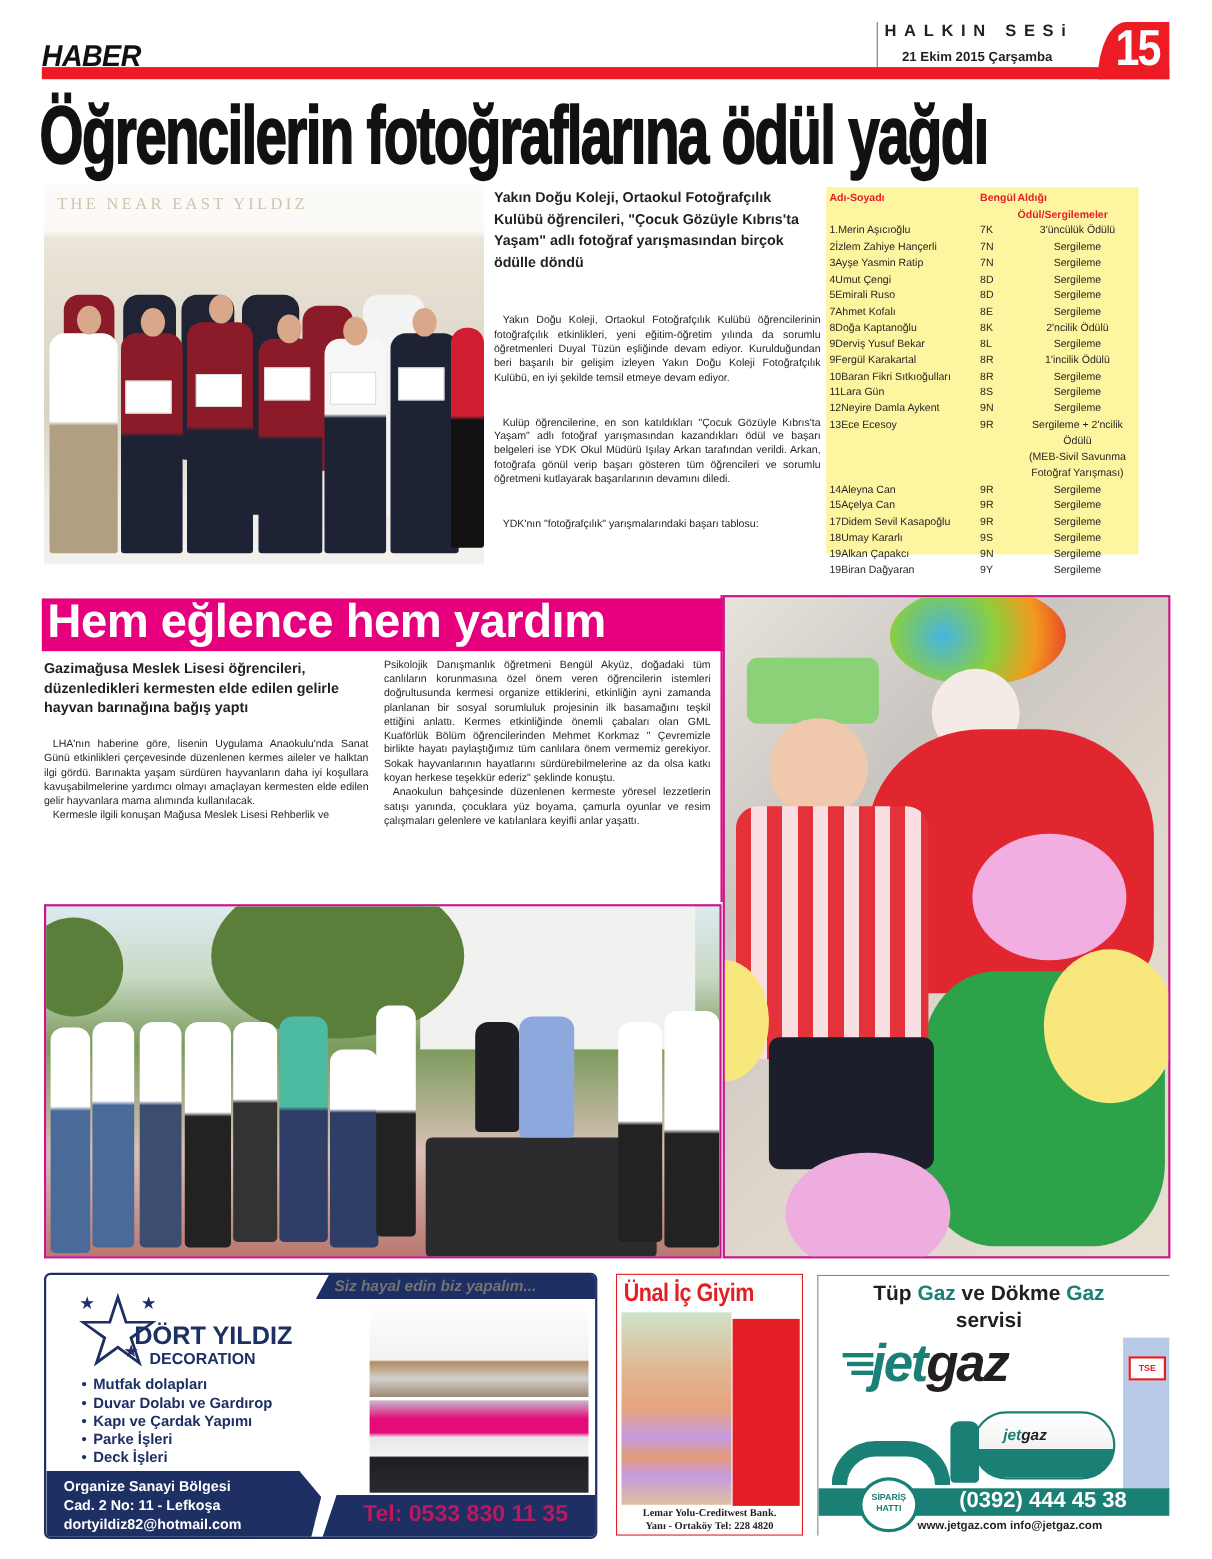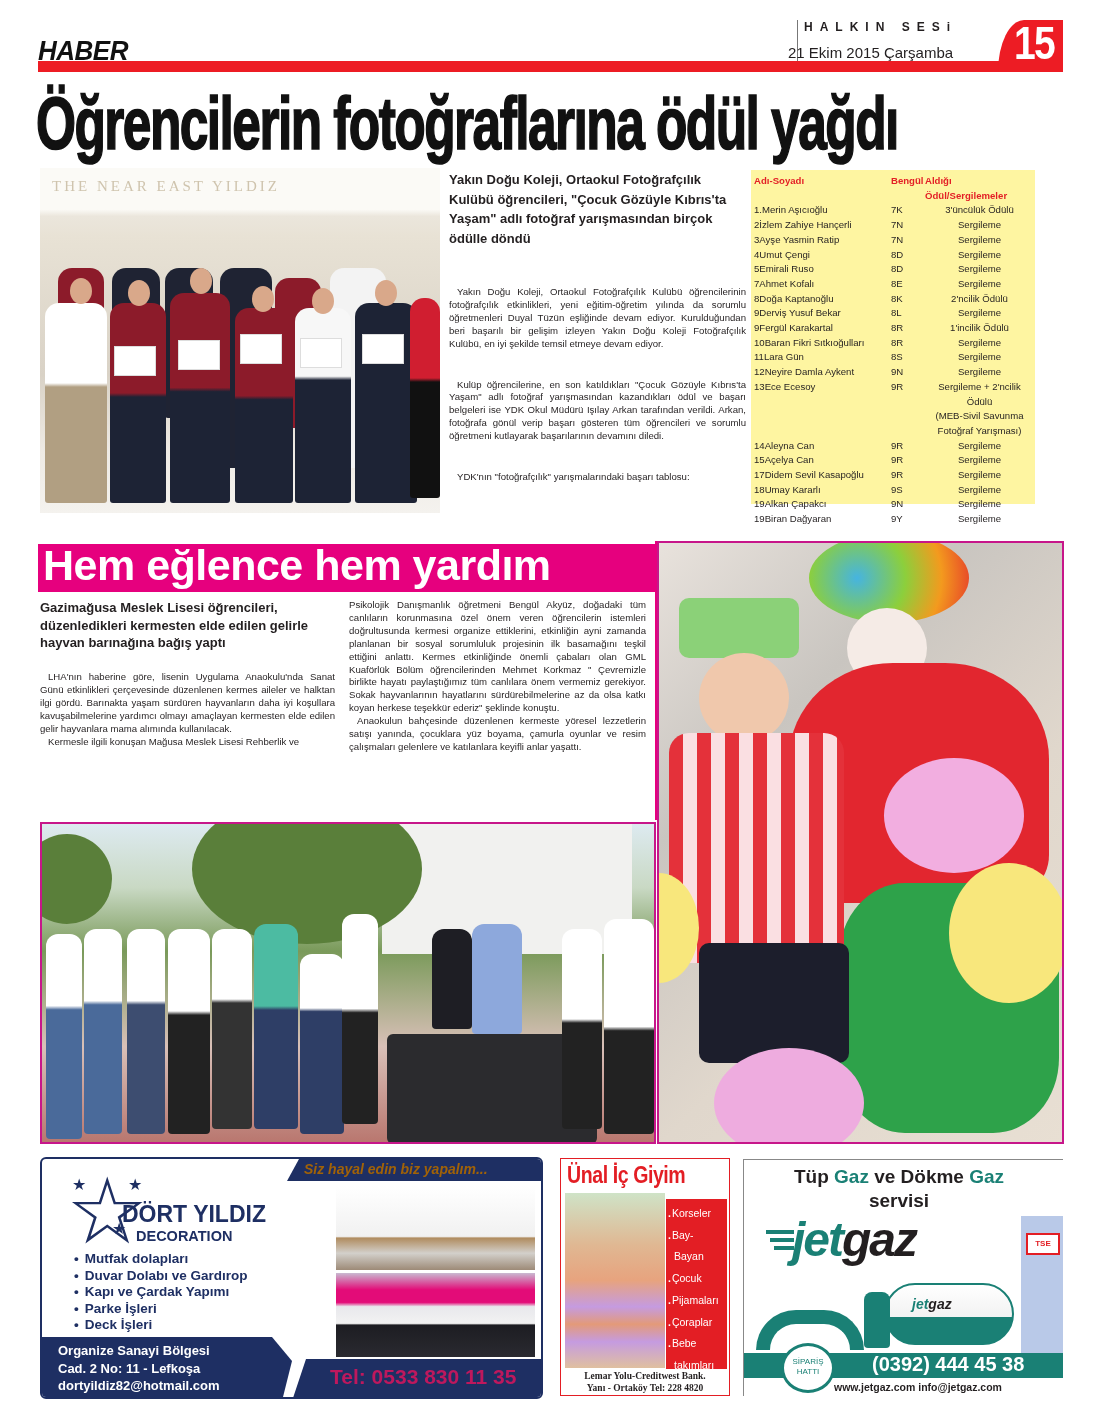--- a/index.html
+++ b/index.html
@@ -3,22 +3,22 @@
 <meta charset="utf-8">
 <style>
   * { box-sizing: border-box; margin: 0; padding: 0; }
   html, body { width: 1102px; height: 1417px; background: #ffffff; overflow: hidden; }
   body { position: relative; font-family: "Liberation Sans", "DejaVu Sans", sans-serif; color: #231f20; }
 
   
   .section-label { position: absolute; left: 38px; top: 36px; font-family: "Liberation Sans", sans-serif; font-weight: 900; font-style: italic; font-size: 26px; letter-spacing: -0.5px; color: #111; transform: scaleY(1.05); }
   .red-rule { position: absolute; left: 38px; top: 61px; width: 1025px; height: 11px; background: #ed1c24; }
   .masthead-divider { position: absolute; left: 797px; top: 20px; width: 1px; height: 42px; background: #777; }
-  .masthead-name { position: absolute; left: 804px; top: 20px; font-size: 12px; font-weight: bold; letter-spacing: 7px; color: #231f20; }
-  .masthead-date { position: absolute; left: 788px; top: 44px; font-size: 15px; font-weight: normal; color: #231f20; }
+  .masthead-name { position: absolute; left: 804px; top: 20px; font-size: 15px; font-weight: bold; letter-spacing: 7px; color: #231f20; }
+  .masthead-date { position: absolute; left: 820px; top: 44px; font-size: 12px; font-weight: bold; color: #231f20; }
   .page-tab { position: absolute; left: 998px; top: 20px; width: 65px; height: 52px; background: #ed1c24; border-top-left-radius: 26px 52px; }
   .page-number { position: absolute; left: 1014px; top: 16px; font-size: 46px; font-weight: bold; color: #fff; letter-spacing: -2px; transform: scaleX(0.85); transform-origin: left top; }
 
   .headline-1 { position: absolute; left: 36px; top: 78px; width: 1030px; font-family: "Liberation Sans", sans-serif; font-weight: 900; font-size: 66px; line-height: 80px; color: #111; letter-spacing: -2px; white-space: nowrap; transform: scaleX(0.78) scaleY(1.12); transform-origin: left top; -webkit-text-stroke: 1.5px #111; }
 
   
   .photo-1 { position: absolute; left: 40px; top: 168px; width: 400px; height: 345px; background: linear-gradient(#fbfaf6 0%, #fbfaf6 12%, #ebe6dc 14%, #e8e2d5 20%, #d9d2c6 60%, #eeeae4 82%, #f4f2ee 100%); overflow: hidden; }
   .photo-1 .college-sign { position: absolute; left: 12px; top: 10px; font-family: "Liberation Serif", serif; font-size: 15px; letter-spacing: 3px; color: #cfc4ae; }
   .photo-1 .person { position: absolute; border-radius: 14px 14px 3px 3px; }
   .photo-1 .head { position: absolute; width: 22px; height: 26px; border-radius: 50%; background: #d9a88a; }
@@ -52,21 +52,21 @@
   .photo-2 .house { position: absolute; left: 340px; top: 0; width: 250px; height: 130px; background: #f1f1ef; }
   .photo-2 .kid { position: absolute; border-radius: 12px 12px 4px 4px; }
   .photo-2 .table { position: absolute; left: 345px; top: 210px; width: 210px; height: 110px; background: #2b2b2e; border-radius: 6px; }
 
   .photo-3 { position: absolute; left: 657px; top: 541px; width: 407px; height: 603px; border: 2px solid #c7168a; background: linear-gradient(135deg, #e8e2dc 0%, #c9c5c0 30%, #e0d7cc 60%, #e8dfd3 100%); overflow: hidden; }
   .photo-3 .blob { position: absolute; border-radius: 50%; }
 
   
   .ad-dort { position: absolute; left: 40px; top: 1157px; width: 503px; height: 242px; background: #fff; border: 2px solid #1e2f63; border-radius: 6px; overflow: hidden; }
   .ad-dort .slogan-bar { position: absolute; left: 245px; top: 0; width: 260px; height: 22px; background: #1e2f63; clip-path: polygon(12px 0, 100% 0, 100% 100%, 0 100%); }
-  .ad-dort .slogan { position: absolute; left: 262px; top: 2px; font-size: 14px; font-style: italic; color: #a16207; font-weight: bold; }
+  .ad-dort .slogan { position: absolute; left: 262px; top: 2px; font-size: 14px; font-style: italic; color: #737373; font-weight: bold; }
   .ad-dort .logo-star { position: absolute; left: 24px; top: 6px; font-size: 92px; line-height: 92px; color: #1e2f63; }
   .ad-dort .mini-star { position: absolute; font-size: 16px; color: #1e2f63; }
   .ad-dort .brand { position: absolute; left: 80px; top: 42px; font-size: 23px; font-weight: bold; color: #1e2f63; white-space: nowrap; }
   .ad-dort .brand-sub { position: absolute; left: 94px; top: 69px; font-size: 14.5px; font-weight: bold; color: #1e2f63; }
   .ad-dort ul { position: absolute; left: 32px; top: 92px; list-style: none; }
   .ad-dort li { font-size: 13.5px; font-weight: bold; color: #1e2f63; line-height: 16.5px; }
   .ad-dort li::before { content: "\2022"; margin-right: 6px; }
   .ad-dort .addr-bar { position: absolute; left: 0; top: 178px; width: 250px; height: 64px; background: #1e2f63; clip-path: polygon(0 0, 230px 0, 250px 24px, 240px 64px, 0 64px); }
   .ad-dort .addr { position: absolute; left: 16px; top: 183px; font-size: 13px; color: #fff; line-height: 17.5px; font-weight: bold; }
   .ad-dort .tel-bar { position: absolute; left: 250px; top: 200px; width: 255px; height: 42px; background: #1e2f63; clip-path: polygon(14px 0, 100% 0, 100% 100%, 0 100%); }
@@ -91,21 +91,21 @@
   .ad-jet .logo { position: absolute; left: 22px; top: 52px; font-size: 48px; font-weight: bold; font-style: italic; color: #1a8075; letter-spacing: -2px; white-space: nowrap; }
   .ad-jet .logo .gaz { color: #231f20; }
   .ad-jet .speed { position: absolute; height: 4px; background: #1a8075; }
   .ad-jet .cert-strip { position: absolute; left: 277px; top: 56px; width: 43px; height: 139px; background: #b9c9e8; }
   .ad-jet .tse { position: absolute; left: 282px; top: 73px; width: 34px; height: 22px; background: #fff; border: 2px solid #e31e24; transform: rotate(0deg); font-size: 8px; font-weight: bold; color: #e31e24; text-align: center; line-height: 18px; }
   .ad-jet .tank { position: absolute; left: 140px; top: 123px; width: 130px; height: 62px; background: linear-gradient(#ffffff 0%, #f2f2f2 55%, #1a8075 56%, #1a8075 100%); border: 2px solid #1a8075; border-radius: 32px; }
   .ad-jet .tank-logo { position: absolute; left: 168px; top: 136px; font-size: 14px; font-weight: bold; font-style: italic; color: #1a8075; white-space: nowrap; }
   .ad-jet .cyl { position: absolute; left: 120px; top: 132px; width: 26px; height: 56px; background: #1a8075; border-radius: 8px 8px 4px 4px; }
   .ad-jet .phone { position: absolute; left: 12px; top: 150px; width: 108px; height: 40px; border: 14px solid #1a8075; border-bottom: none; border-radius: 54px 54px 0 0; }
   .ad-jet .phone-bar { position: absolute; left: 0; top: 193px; width: 320px; height: 25px; background: #1a8075; }
-  .ad-jet .siparis { position: absolute; left: 37px; top: 183px; width: 54px; height: 50px; border-radius: 50%; background: #fff; border: 3px solid #1a8075; text-align: center; font-size: 8px; font-weight: normal; color: #1a8075; padding-top: 11px; line-height: 10px; }
+  .ad-jet .siparis { position: absolute; left: 37px; top: 183px; width: 54px; height: 50px; border-radius: 50%; background: #fff; border: 3px solid #1a8075; text-align: center; font-size: 8px; font-weight: bold; color: #1a8075; padding-top: 11px; line-height: 10px; }
   .ad-jet .num { position: absolute; left: 128px; top: 193px; font-size: 20px; font-weight: bold; color: #fff; white-space: nowrap; }
   .ad-jet .web { position: absolute; left: 90px; top: 221px; font-size: 10.5px; font-weight: bold; color: #231f20; white-space: nowrap; }
 </style>
 </head>
 <body>
 
 <div class="section-label">HABER</div>
 <div class="masthead-divider"></div>
 <div class="masthead-name">HALKIN SESi</div>
 <div class="masthead-date">21 Ekim 2015 Çarşamba</div>
@@ -339,30 +339,20 @@
     <div>dortyildiz82@hotmail.com</div>
   </div>
   <div class="tel-bar"></div>
   <div class="tel">Tel: 0533 830 11 35</div>
 </div>
 
 <div class="ad-unal">
   <div class="title">Ünal İç Giyim</div>
   <div class="model"></div>
   <div class="list-bg"></div>
-  <ul id="unal-list">
-      <li class="bul">Korseler</li>
-      <li class="bul">Bay-</li>
-      <li class="cont">Bayan</li>
-      <li class="bul">Çocuk</li>
-      <li class="bul">Pijamaları</li>
-      <li class="bul">Çoraplar</li>
-      <li class="bul">Bebe</li>
-      <li class="cont">takımları</li>
-    </ul>
   <div class="address">
     <div>Lemar Yolu-Creditwest Bank.</div>
     <div>Yanı - Ortaköy Tel: 228 4820</div>
   </div>
 </div>
 
 <div class="ad-jet">
   <div class="l1">
     <span>Tüp </span><span class="g">Gaz</span><span> ve Dökme </span><span class="g">Gaz</span>
   </div>

